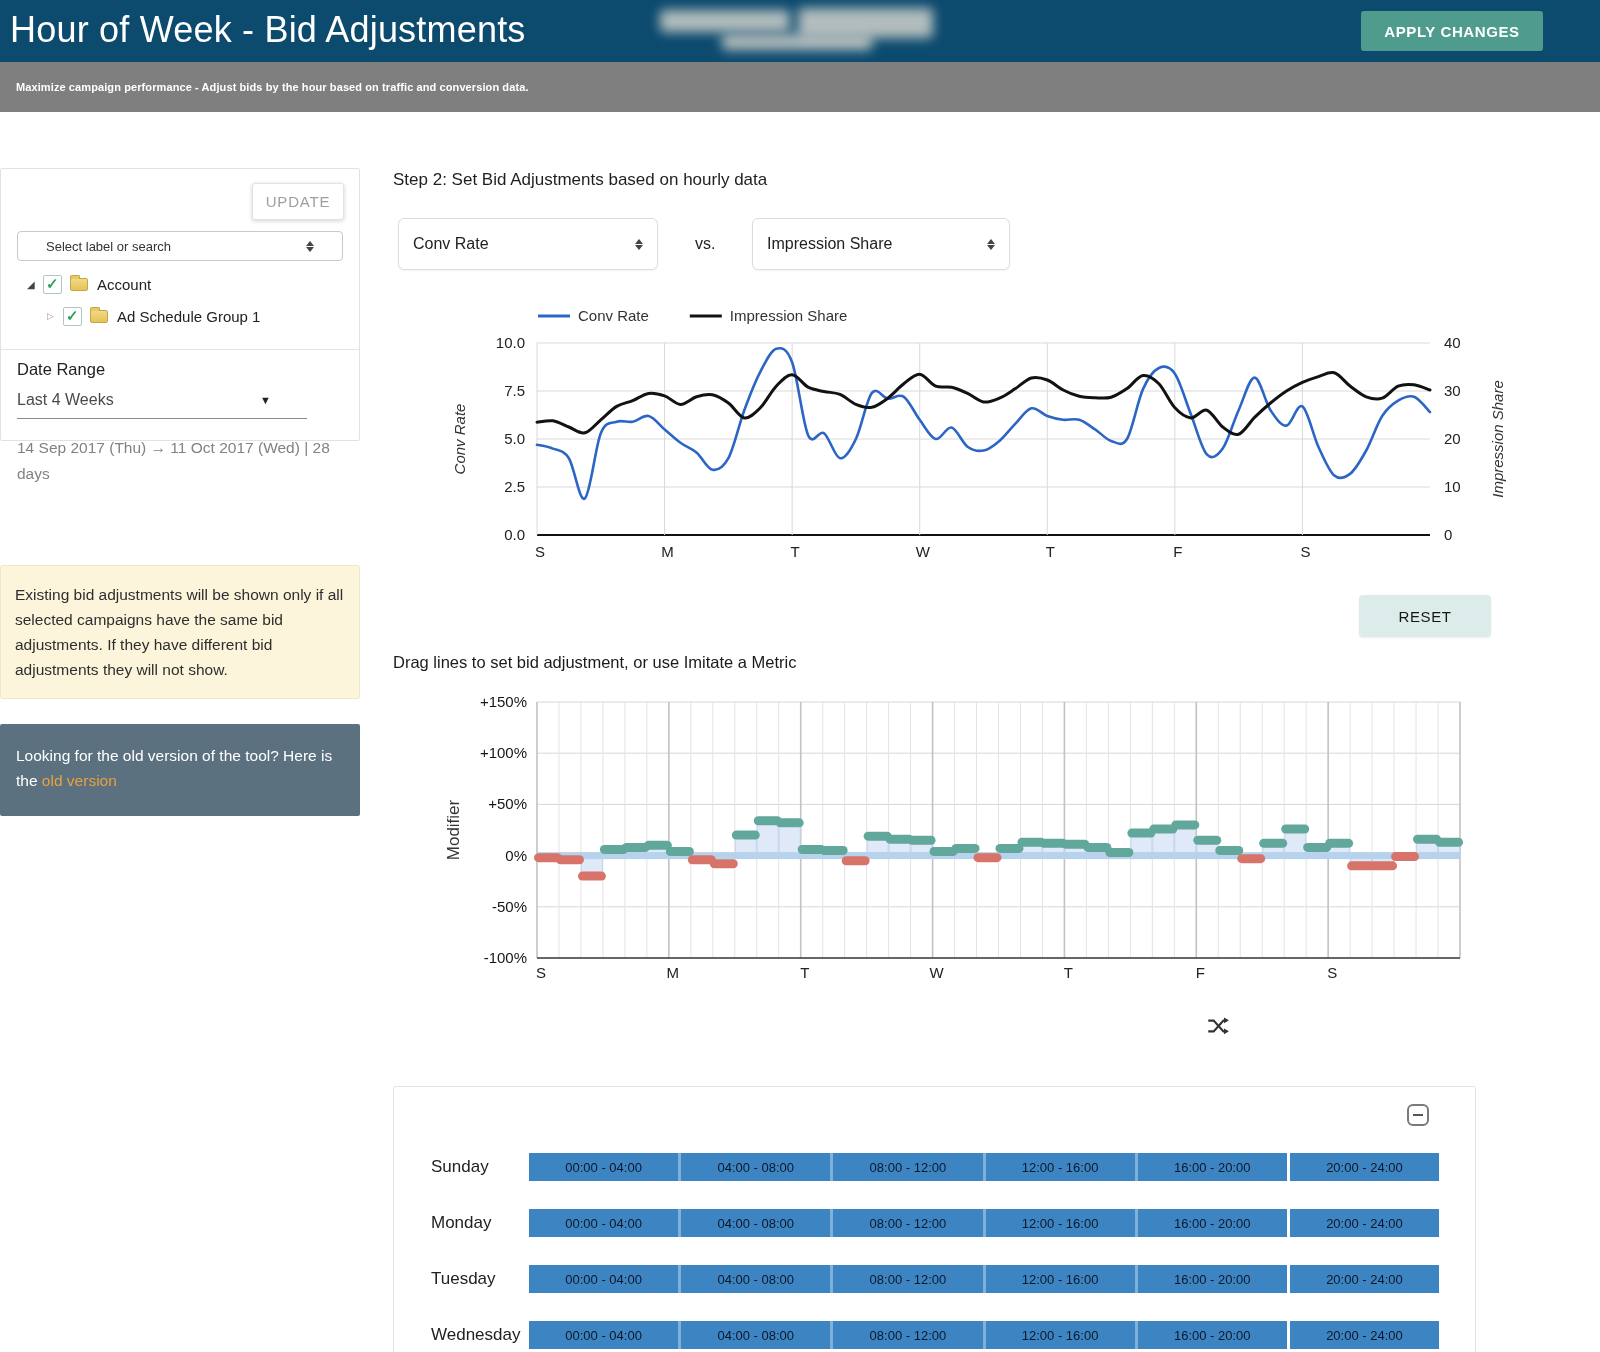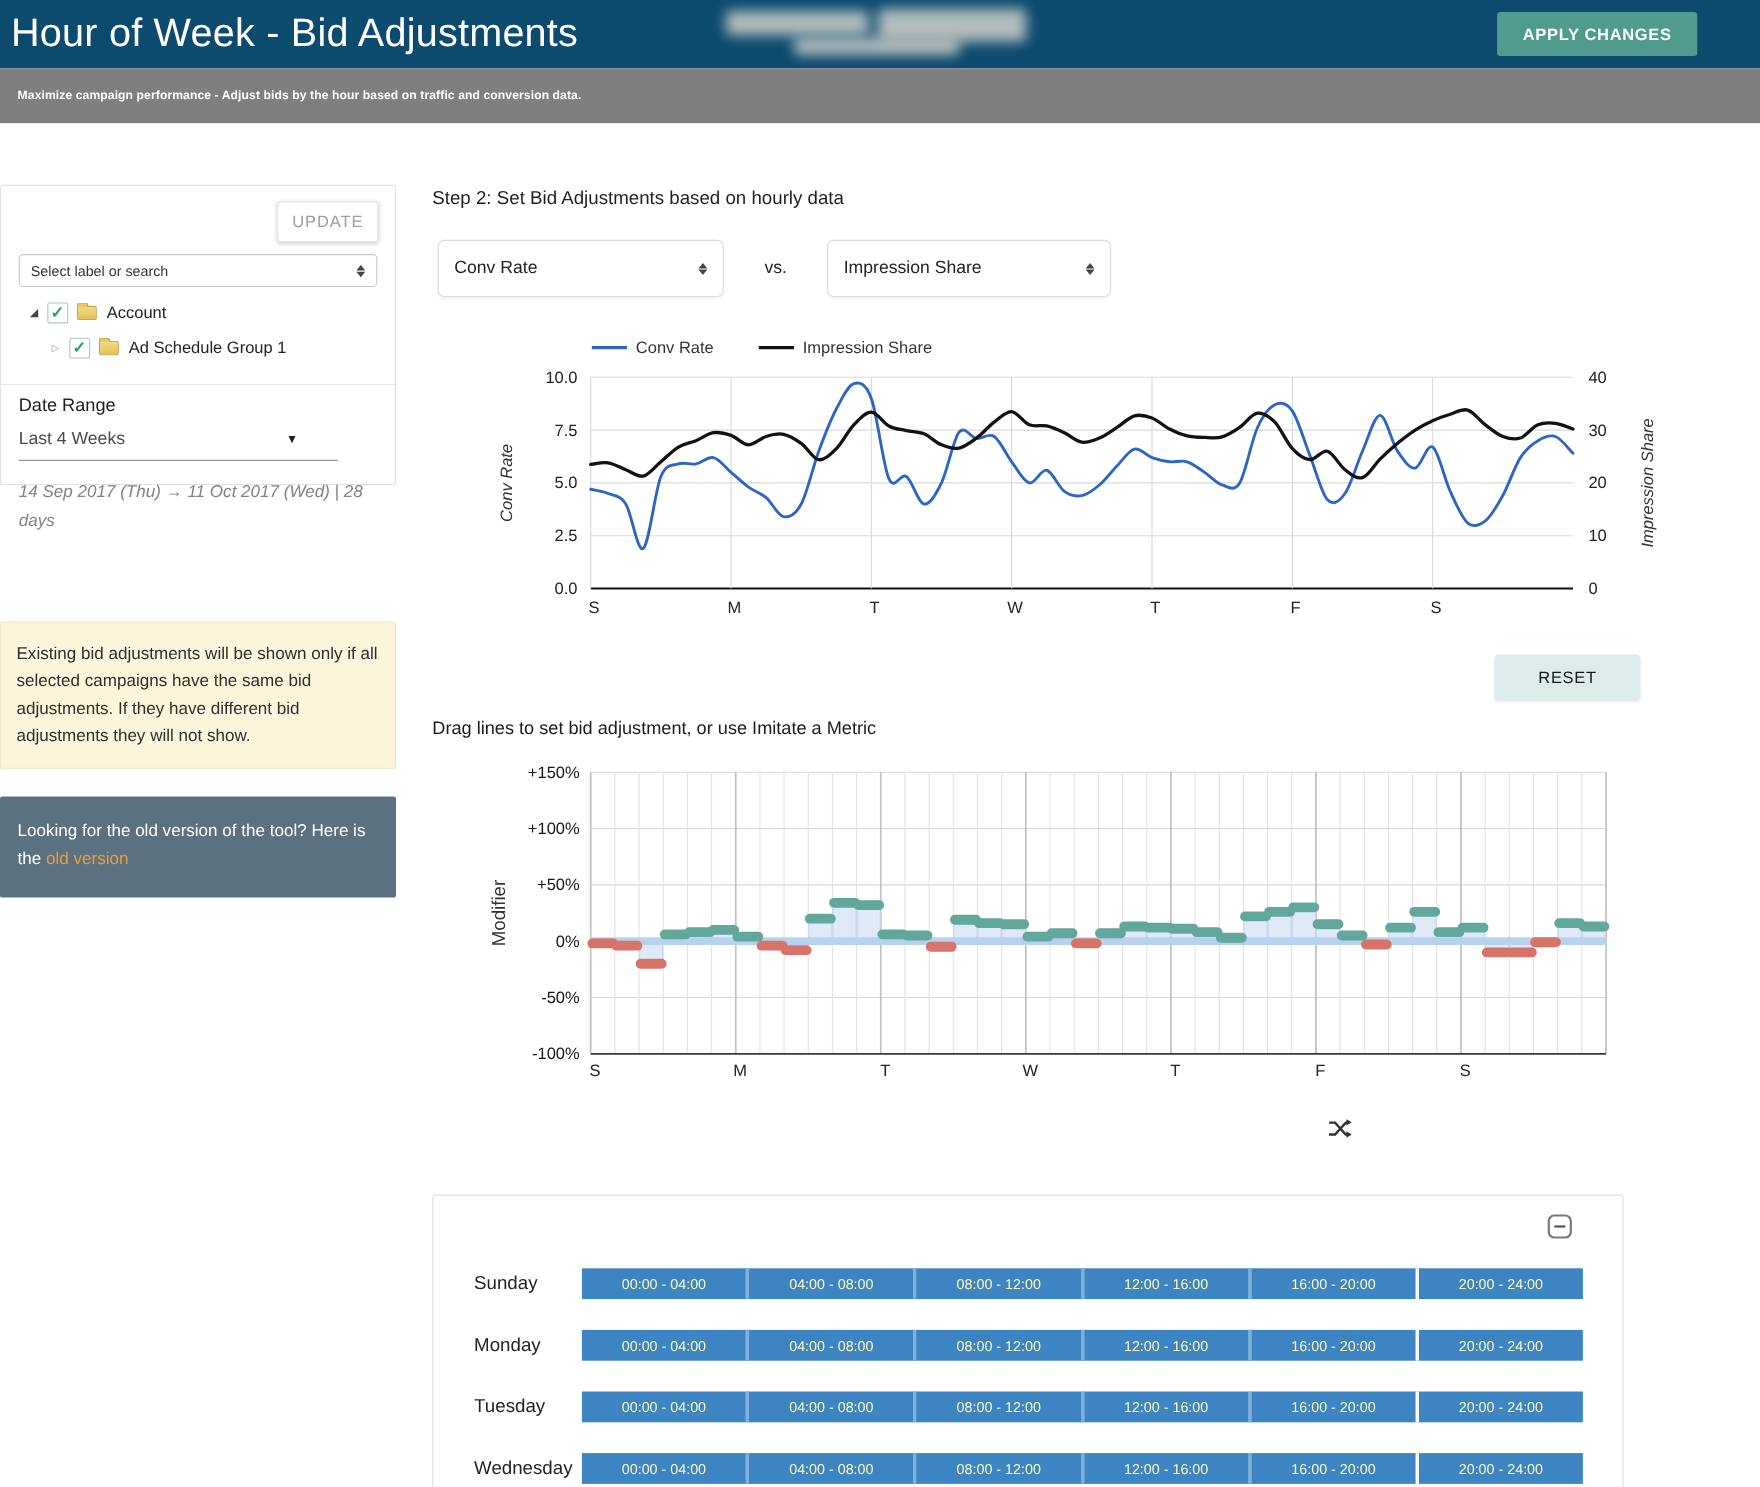--- a/index.html
+++ b/index.html
@@ -11,40 +11,40 @@
   .header { position:absolute; left:0; top:0; width:1600px; height:62px; background:#0c4a6e; }
   .header h1 { position:absolute; left:10px; top:0; line-height:60px; font-size:36px; font-weight:400; color:#fff; letter-spacing:.2px; }
   .blur-blob { position:absolute; background:#c5cac6; filter:blur(6px); opacity:.9; border-radius:4px; }
   .apply-btn { position:absolute; right:57px; top:11px; width:182px; height:40px; background:#4f9b8d; border:none; border-radius:3px; color:#fff; font-size:15px; font-weight:700; letter-spacing:.6px; font-family:inherit; cursor:pointer; }
   .subbar { position:absolute; left:0; top:62px; width:1600px; height:50px; background:#7f7f7f; }
   .subbar span { position:absolute; left:16px; line-height:50px; color:#fff; font-size:11px; font-weight:700; letter-spacing:.1px; }
 
   
   .side-box { position:absolute; left:0; top:168px; width:360px; height:273px; background:#fff; border:1px solid #e2e2e2; border-radius:2px; }
   .update-btn { position:absolute; right:15px; top:14px; width:92px; height:37px; background:#fff; border:1px solid #e3e3e3; border-radius:3px; color:#9e9e9e; font-size:15px; letter-spacing:.8px; font-family:inherit; box-shadow:0 1px 4px rgba(0,0,0,.18); cursor:pointer; }
-  .label-select { position:absolute; left:16px; right:16px; top:62px; height:30px; border:1px solid #c9c9c9; border-radius:4px; background:#fff; display:flex; align-items:center; padding:0 10px; font-size:13px; color:#333; cursor:pointer; }
+  .label-select { position:absolute; left:16px; right:16px; top:62px; height:30px; border:1px solid #c9c9c9; border-radius:4px; background:#fff; display:flex; align-items:center; padding:0 28px; font-size:13px; color:#333; cursor:pointer; }
   .updown { margin-left:auto; display:flex; flex-direction:column; align-items:center; gap:1px; }
   .updown i { display:block; width:0; height:0; border-left:4px solid transparent; border-right:4px solid transparent; }
   .updown i.up { border-bottom:5px solid #444; }
   .updown i.dn { border-top:5px solid #444; }
   .tree { position:absolute; left:26px; top:102px; }
   .tree-row { display:flex; align-items:center; height:26px; margin-bottom:6px; }
   .tree-row.child { margin-left:20px; }
   .tw { width:14px; font-size:10px; color:#444; }
   .tw.closed { color:#999; font-size:9px; }
   .cbx { width:19px; height:19px; border:1px solid #aec5c2; border-radius:2px; background:#fff; margin:0 8px 0 2px; position:relative; }
   .cbx::after { content:"✓"; position:absolute; left:2px; top:-1px; font-size:15px; font-weight:700; color:#2aa05a; }
   .folder { width:18px; height:13px; background:linear-gradient(#f2da84,#e4c356); border:1px solid #c4a648; border-radius:2px; position:relative; margin-right:9px; }
   .folder::before { content:""; position:absolute; left:-1px; top:-4px; width:8px; height:3px; background:#e8ca62; border:1px solid #c4a648; border-bottom:none; border-radius:2px 2px 0 0; }
   .tree-label { font-size:15px; color:#222; }
   .side-divider { position:absolute; left:0; right:0; top:180px; border-top:1px solid #e5e5e5; }
   .dr-title { position:absolute; left:16px; top:191px; font-size:16.5px; color:#222; }
   .dr-select { position:absolute; left:16px; top:222px; width:290px; border-bottom:1px solid #8a8a8a; padding-bottom:9px; font-size:16px; color:#4a4a4a; cursor:pointer; }
   .dr-select .car { position:absolute; right:36px; top:3px; font-size:11px; color:#222; }
-  .dr-detail { position:absolute; left:16px; top:266px; width:328px; font-size:15.5px; color:#828282; line-height:1.7;font-style:italic; }
+  .dr-detail { position:absolute; left:16px; top:266px; width:328px; font-size:15.5px; color:#828282; line-height:1.7; }
 
   .note-box { position:absolute; left:0; top:565px; width:360px; background:#fcf5dc; border:1px solid #efe7ca; border-radius:2px; padding:16px 14px; font-size:15.5px; color:#2e2e2e; line-height:1.62; }
   .oldver-box { position:absolute; left:0; top:724px; width:360px; background:#5c717f; border-radius:2px; padding:20px 16px 22px; font-size:15.5px; color:#fff; font-weight:400; line-height:1.6; }
   .oldver-box a { color:#e9a13e; text-decoration:none; cursor:pointer; }
 
   
   .step-title { position:absolute; left:393px; top:170px; font-size:17px; color:#1f1f1f; }
   .metric-select { position:absolute; top:218px; height:52px; background:#fff; border:1px solid #dcdcdc; border-radius:6px; box-shadow:0 1px 2px rgba(0,0,0,.05); display:flex; align-items:center; padding:0 14px; font-size:16px; color:#222; cursor:pointer; }
   #metric1 { left:398px; width:260px; }
   #metric2 { left:752px; width:258px; }
@@ -62,21 +62,21 @@
   #shuffle-icon { position:absolute; left:1205px; top:1013px; width:26px; height:26px; cursor:pointer; }
 
   
   .slots-card { position:absolute; left:393px; top:1086px; width:1083px; height:300px; background:#fff; border:1px solid #e2e2e2; border-radius:3px; }
   .collapse-icon { position:absolute; right:46px; top:17px; width:22px; height:22px; border:2px solid #7a7a7a; border-radius:6px; cursor:pointer; }
   .collapse-icon::after { content:""; position:absolute; left:4px; top:8px; width:10px; height:2px; background:#555; }
   .slot-rows { position:absolute; left:0; top:66px; right:0; }
   .slot-row { display:flex; align-items:center; height:28px; margin-bottom:28px; }
   .slot-day { width:135px; padding-left:37px; font-size:17px; color:#222; }
   .slot-chips { flex:1; margin-right:36px; display:flex; height:28px; }
-  .chip { flex:1; background:#3c85c2; color:#fef9c3; font-size:13px; display:flex; align-items:center; justify-content:center; border-left:3px solid #7fb0d9; cursor:pointer; }
+  .chip { flex:1; background:#3c85c2; color:#0f172a; font-size:13px; display:flex; align-items:center; justify-content:center; border-left:3px solid #7fb0d9; cursor:pointer; }
   .chip:first-child { border-left:none; }
   .chip:last-child { border-left:3px solid #ffffff; }
 </style>
 </head>
 <body>
 
 <div id="page">
 
   <div class="header">
     <h1>Hour of Week - Bid Adjustments</h1>

